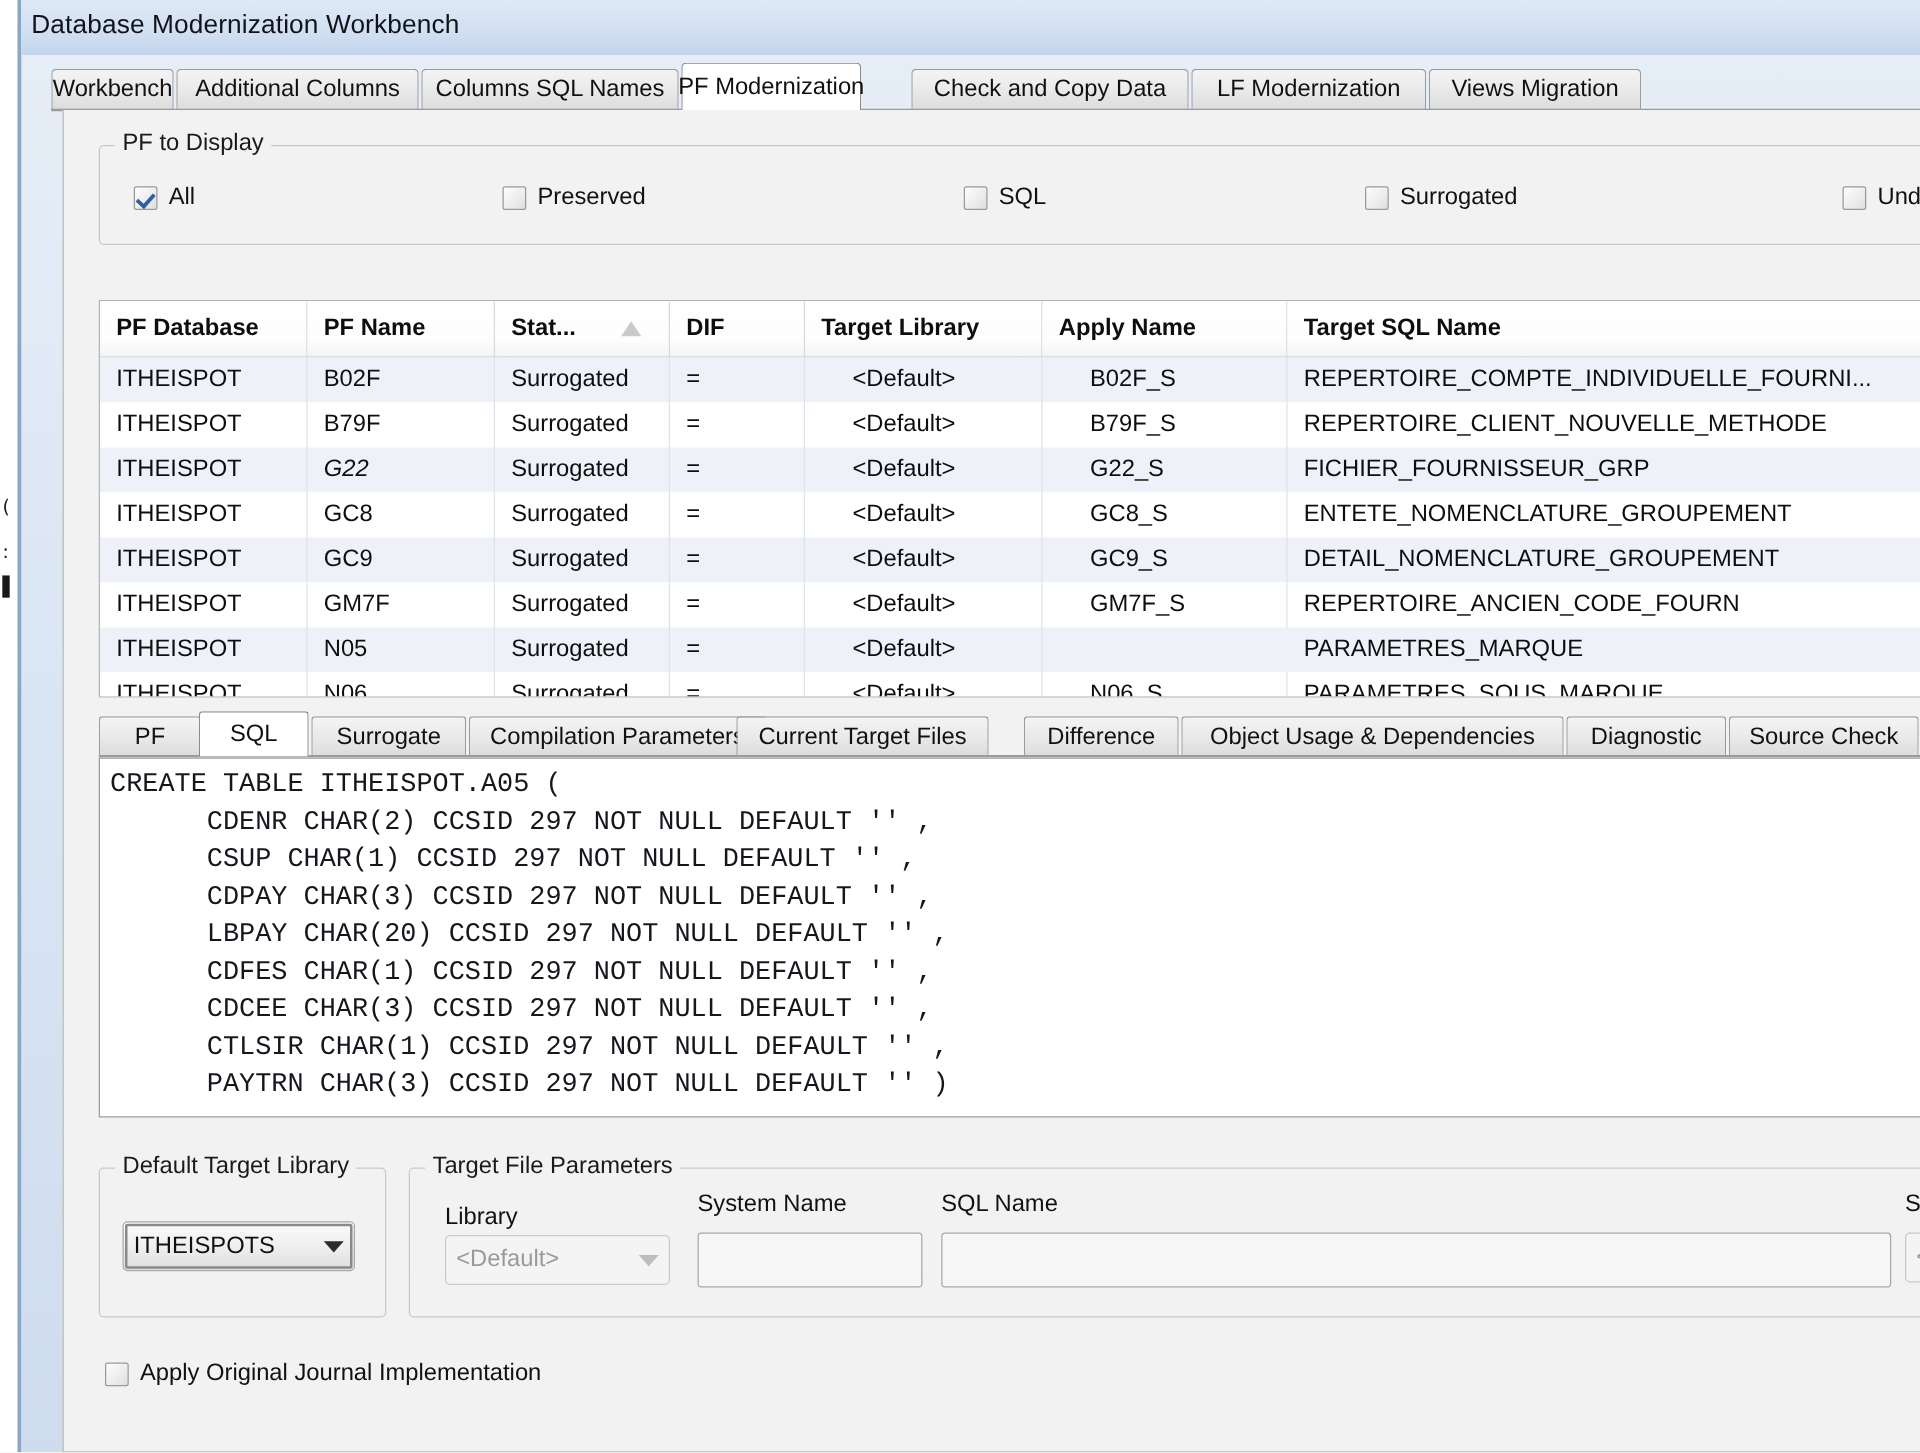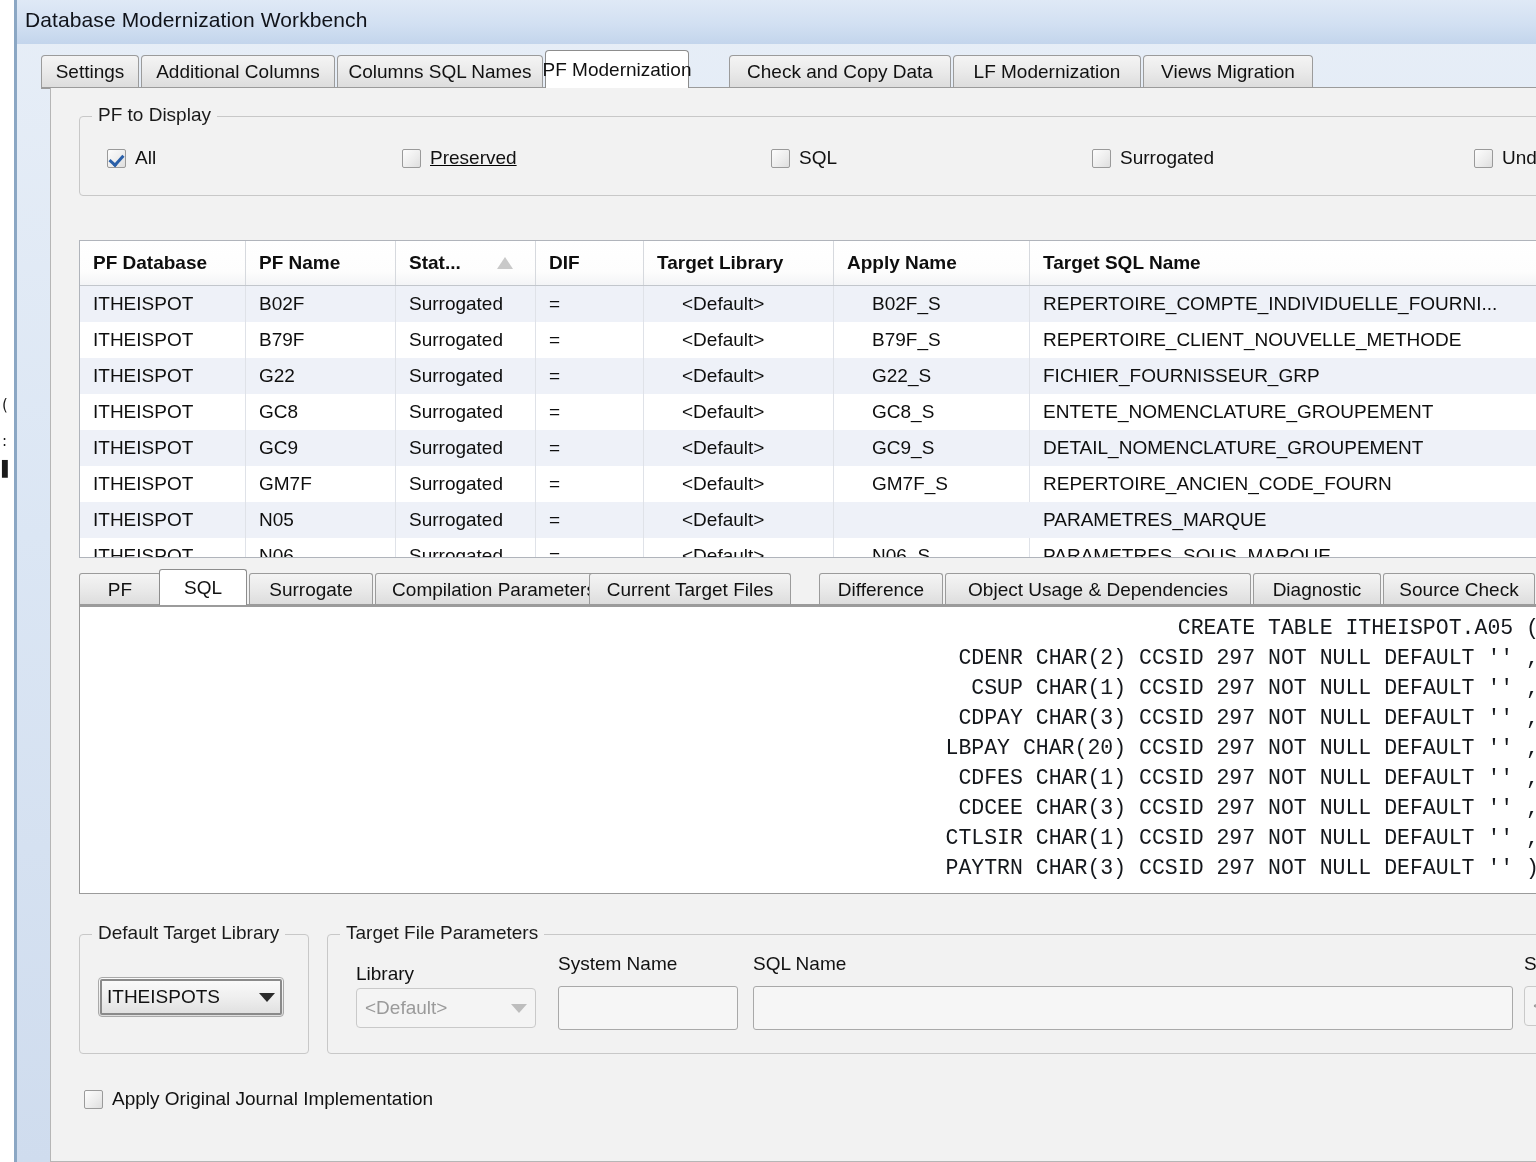--- a/index.html
+++ b/index.html
@@ -14,21 +14,20 @@
   
   .bg-edge{position:absolute;left:0;top:0;width:14px;height:1162px;background:#ffffff;}
   .bg-glyph{position:absolute;left:2px;color:#1a1a1a;font-size:15px;font-family:"DejaVu Sans", sans-serif;}
 
   
   .win{
     position:absolute;left:14px;top:0;width:1522px;height:1162px;
     background:linear-gradient(to bottom,#e7eef7 0%,#dbe6f4 46%,#cfdcee 100%);
     border-left:3px solid #8ba7c4;
     box-sizing:border-box;
-    text-align:right;
   }
   .titlebar{
     position:absolute;left:0;top:0;width:100%;height:44px;
     background:linear-gradient(to bottom,#dfe9f6 0%,#d2e0f2 55%,#c3d5ec 100%);
   }
   .titlebar .title{
     position:absolute;left:8px;top:8px;
     font-size:21px;color:#10131a;letter-spacing:.1px;
     font-family:"Liberation Sans", sans-serif;
   }
@@ -167,41 +166,41 @@
     <span class="bg-glyph" style="top:460px;">▌</span>
   </div>
 
   <div class="win">
 
     <div class="titlebar">
       <div class="title">Database Modernization Workbench</div>
     </div>
 
     <div class="tabstrip">
-      <div class="tab" style="left:0px;width:98px;">Settings</div>
+      <div class="tab" style="left:0px;width:98px;">Workbench</div>
       <div class="tab" style="left:100px;width:194px;">Additional Columns</div>
       <div class="tab" style="left:296px;width:206px;">Columns SQL Names</div>
       <div class="tab active" style="left:504px;width:144px;">PF Modernization</div>
       <div class="tab" style="left:688px;width:222px;">Check and Copy Data</div>
       <div class="tab" style="left:912px;width:188px;">LF Modernization</div>
       <div class="tab" style="left:1102px;width:170px;">Views Migration</div>
     </div>
     <div class="tabline"></div>
 
     <div class="panel">
 
       <div class="group" style="left:28px;top:28px;width:1461px;height:80px;">
         <span class="glabel">PF to Display</span>
 
         <div class="cb" style="left:27px;top:30px;">
           <span class="cbbox checked"></span>
           <span class="cblabel">All</span>
         </div>
 
-        <div class="cb" style="left:322px;top:30px;text-decoration:underline;">
+        <div class="cb" style="left:322px;top:30px;">
           <span class="cbbox"></span>
           <span class="cblabel">Preserved</span>
         </div>
 
         <div class="cb" style="left:691px;top:30px;">
           <span class="cbbox"></span>
           <span class="cblabel">SQL</span>
         </div>
 
         <div class="cb" style="left:1012px;top:30px;">
@@ -245,21 +244,21 @@
             <div class="gc" style="width:150px;">B79F</div>
             <div class="gc" style="width:140px;">Surrogated</div>
             <div class="gc" style="width:108px;">=</div>
             <div class="gc" style="width:190px;padding-left:38px;">&lt;Default&gt;</div>
             <div class="gc" style="width:196px;padding-left:38px;">B79F_S</div>
             <div class="gc" style="width:509px;">REPERTOIRE_CLIENT_NOUVELLE_METHODE</div>
           </div>
 
           <div class="grow odd">
             <div class="gc" style="width:166px;">ITHEISPOT</div>
-            <div class="gc" style="width:150px;">G22</div>
+            <div class="gc" style="width:150px;font-style:italic;">G22</div>
             <div class="gc" style="width:140px;">Surrogated</div>
             <div class="gc" style="width:108px;">=</div>
             <div class="gc" style="width:190px;padding-left:38px;">&lt;Default&gt;</div>
             <div class="gc" style="width:196px;padding-left:38px;">G22_S</div>
             <div class="gc" style="width:509px;">FICHIER_FOURNISSEUR_GRP</div>
           </div>
 
           <div class="grow even">
             <div class="gc" style="width:166px;">ITHEISPOT</div>
             <div class="gc" style="width:150px;">GC8</div>

